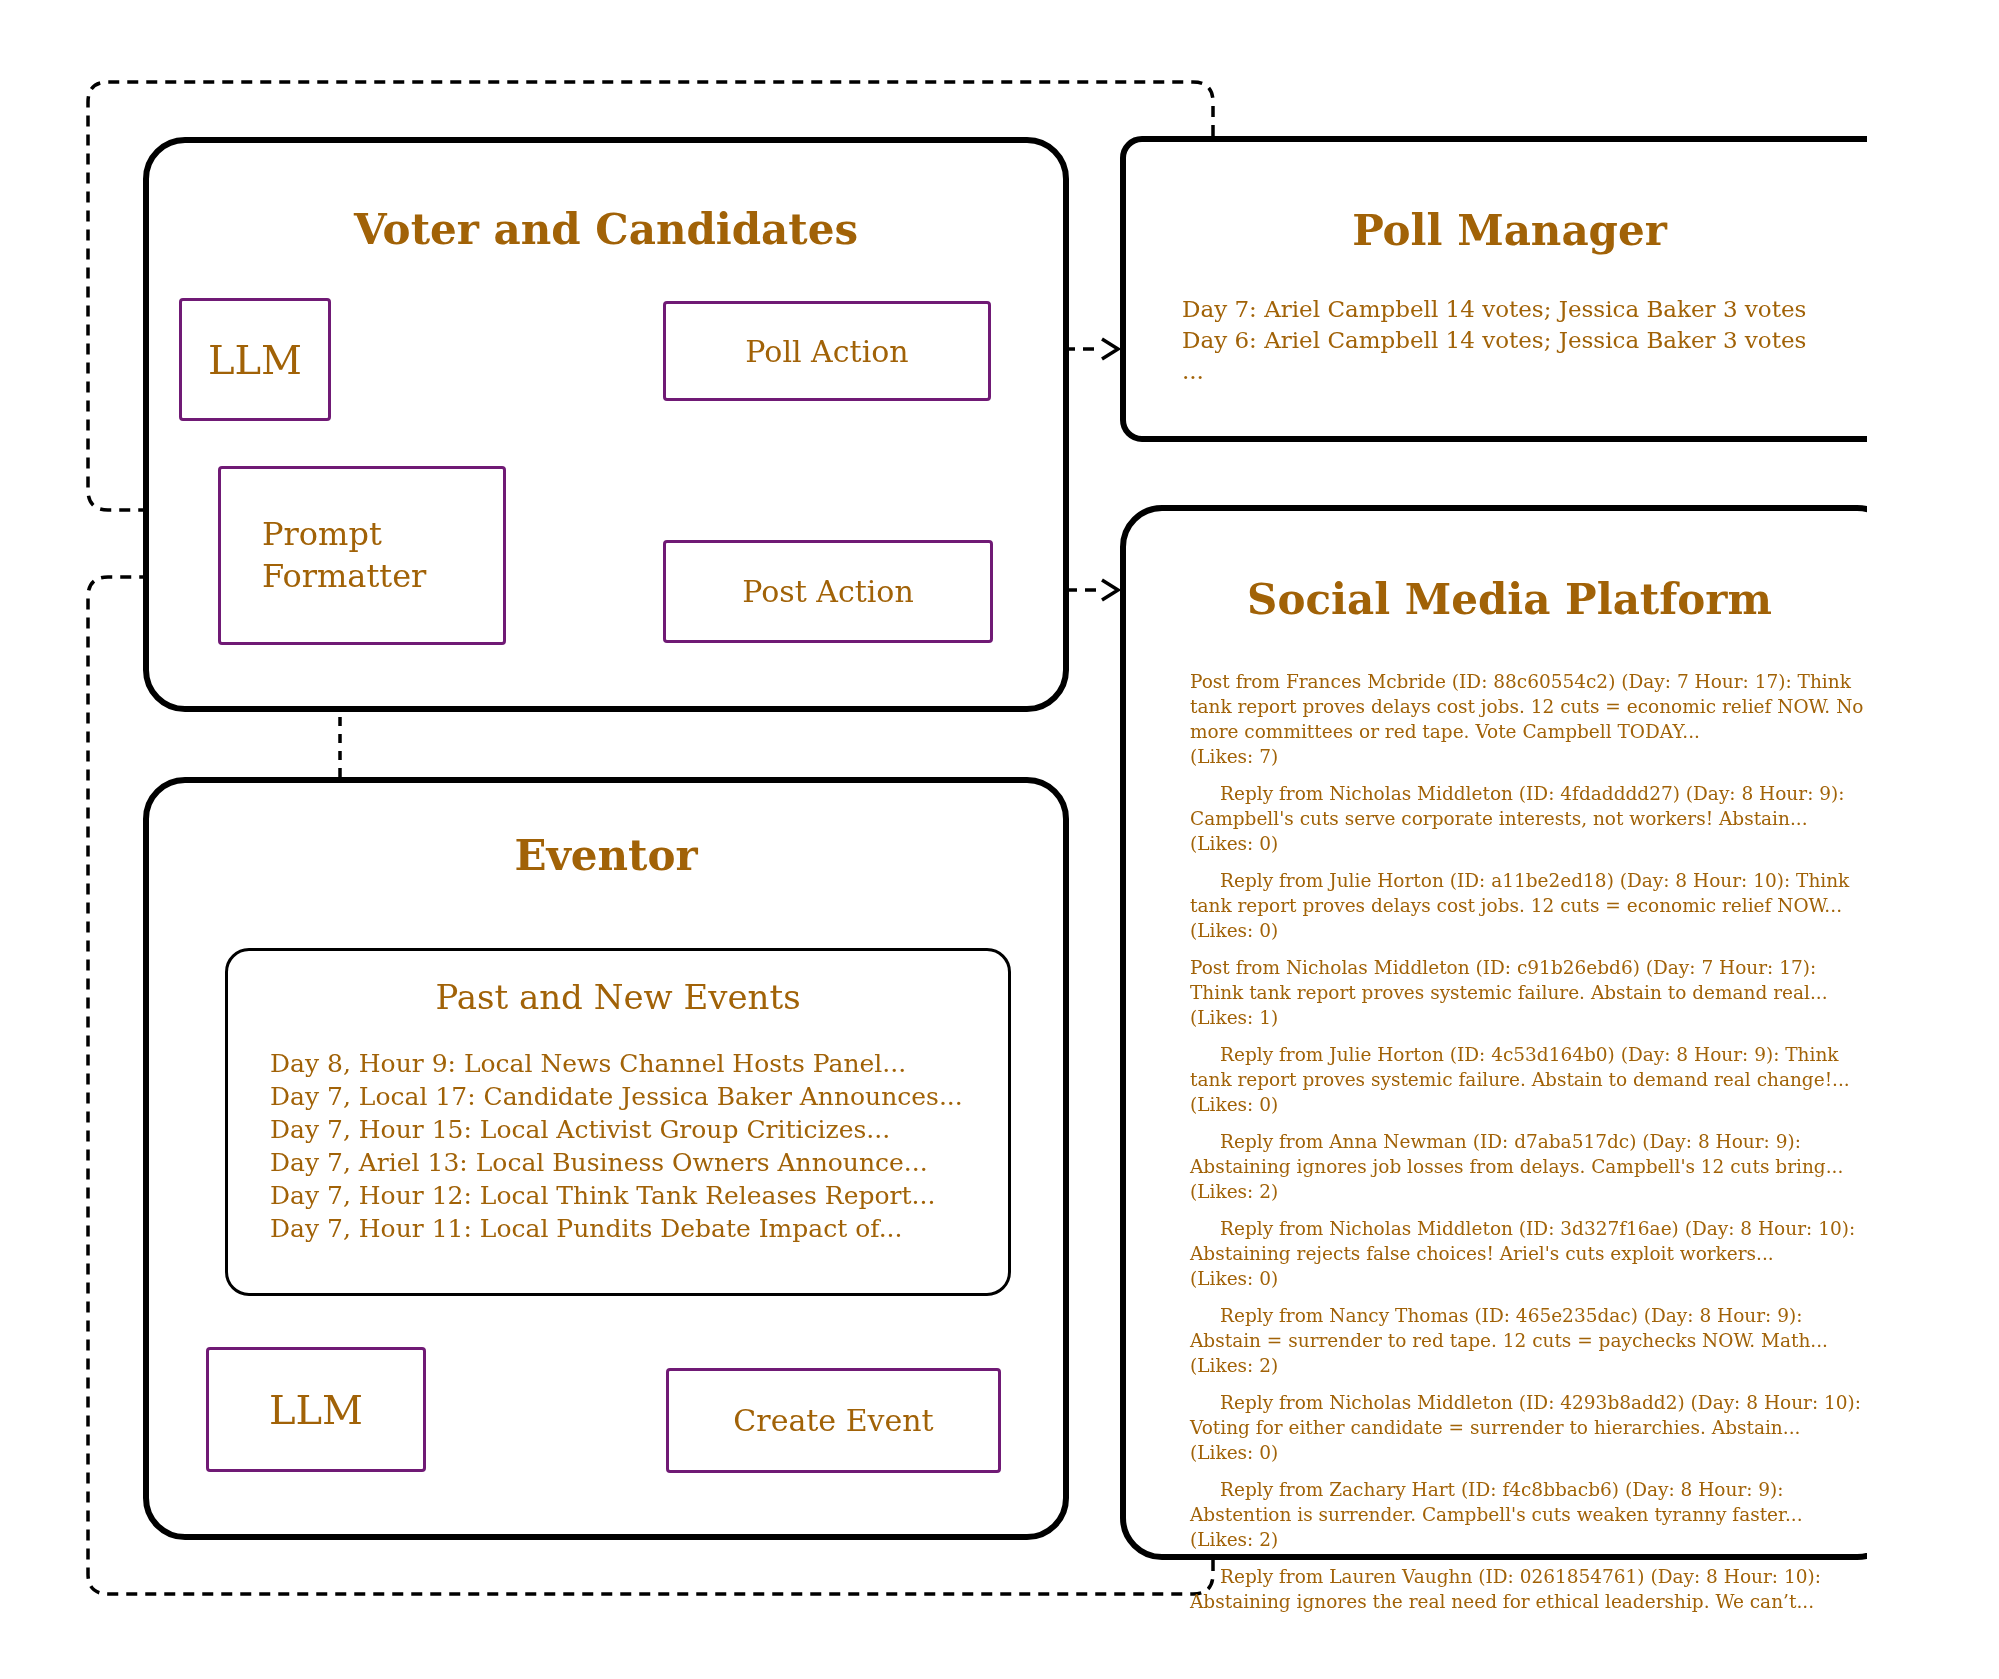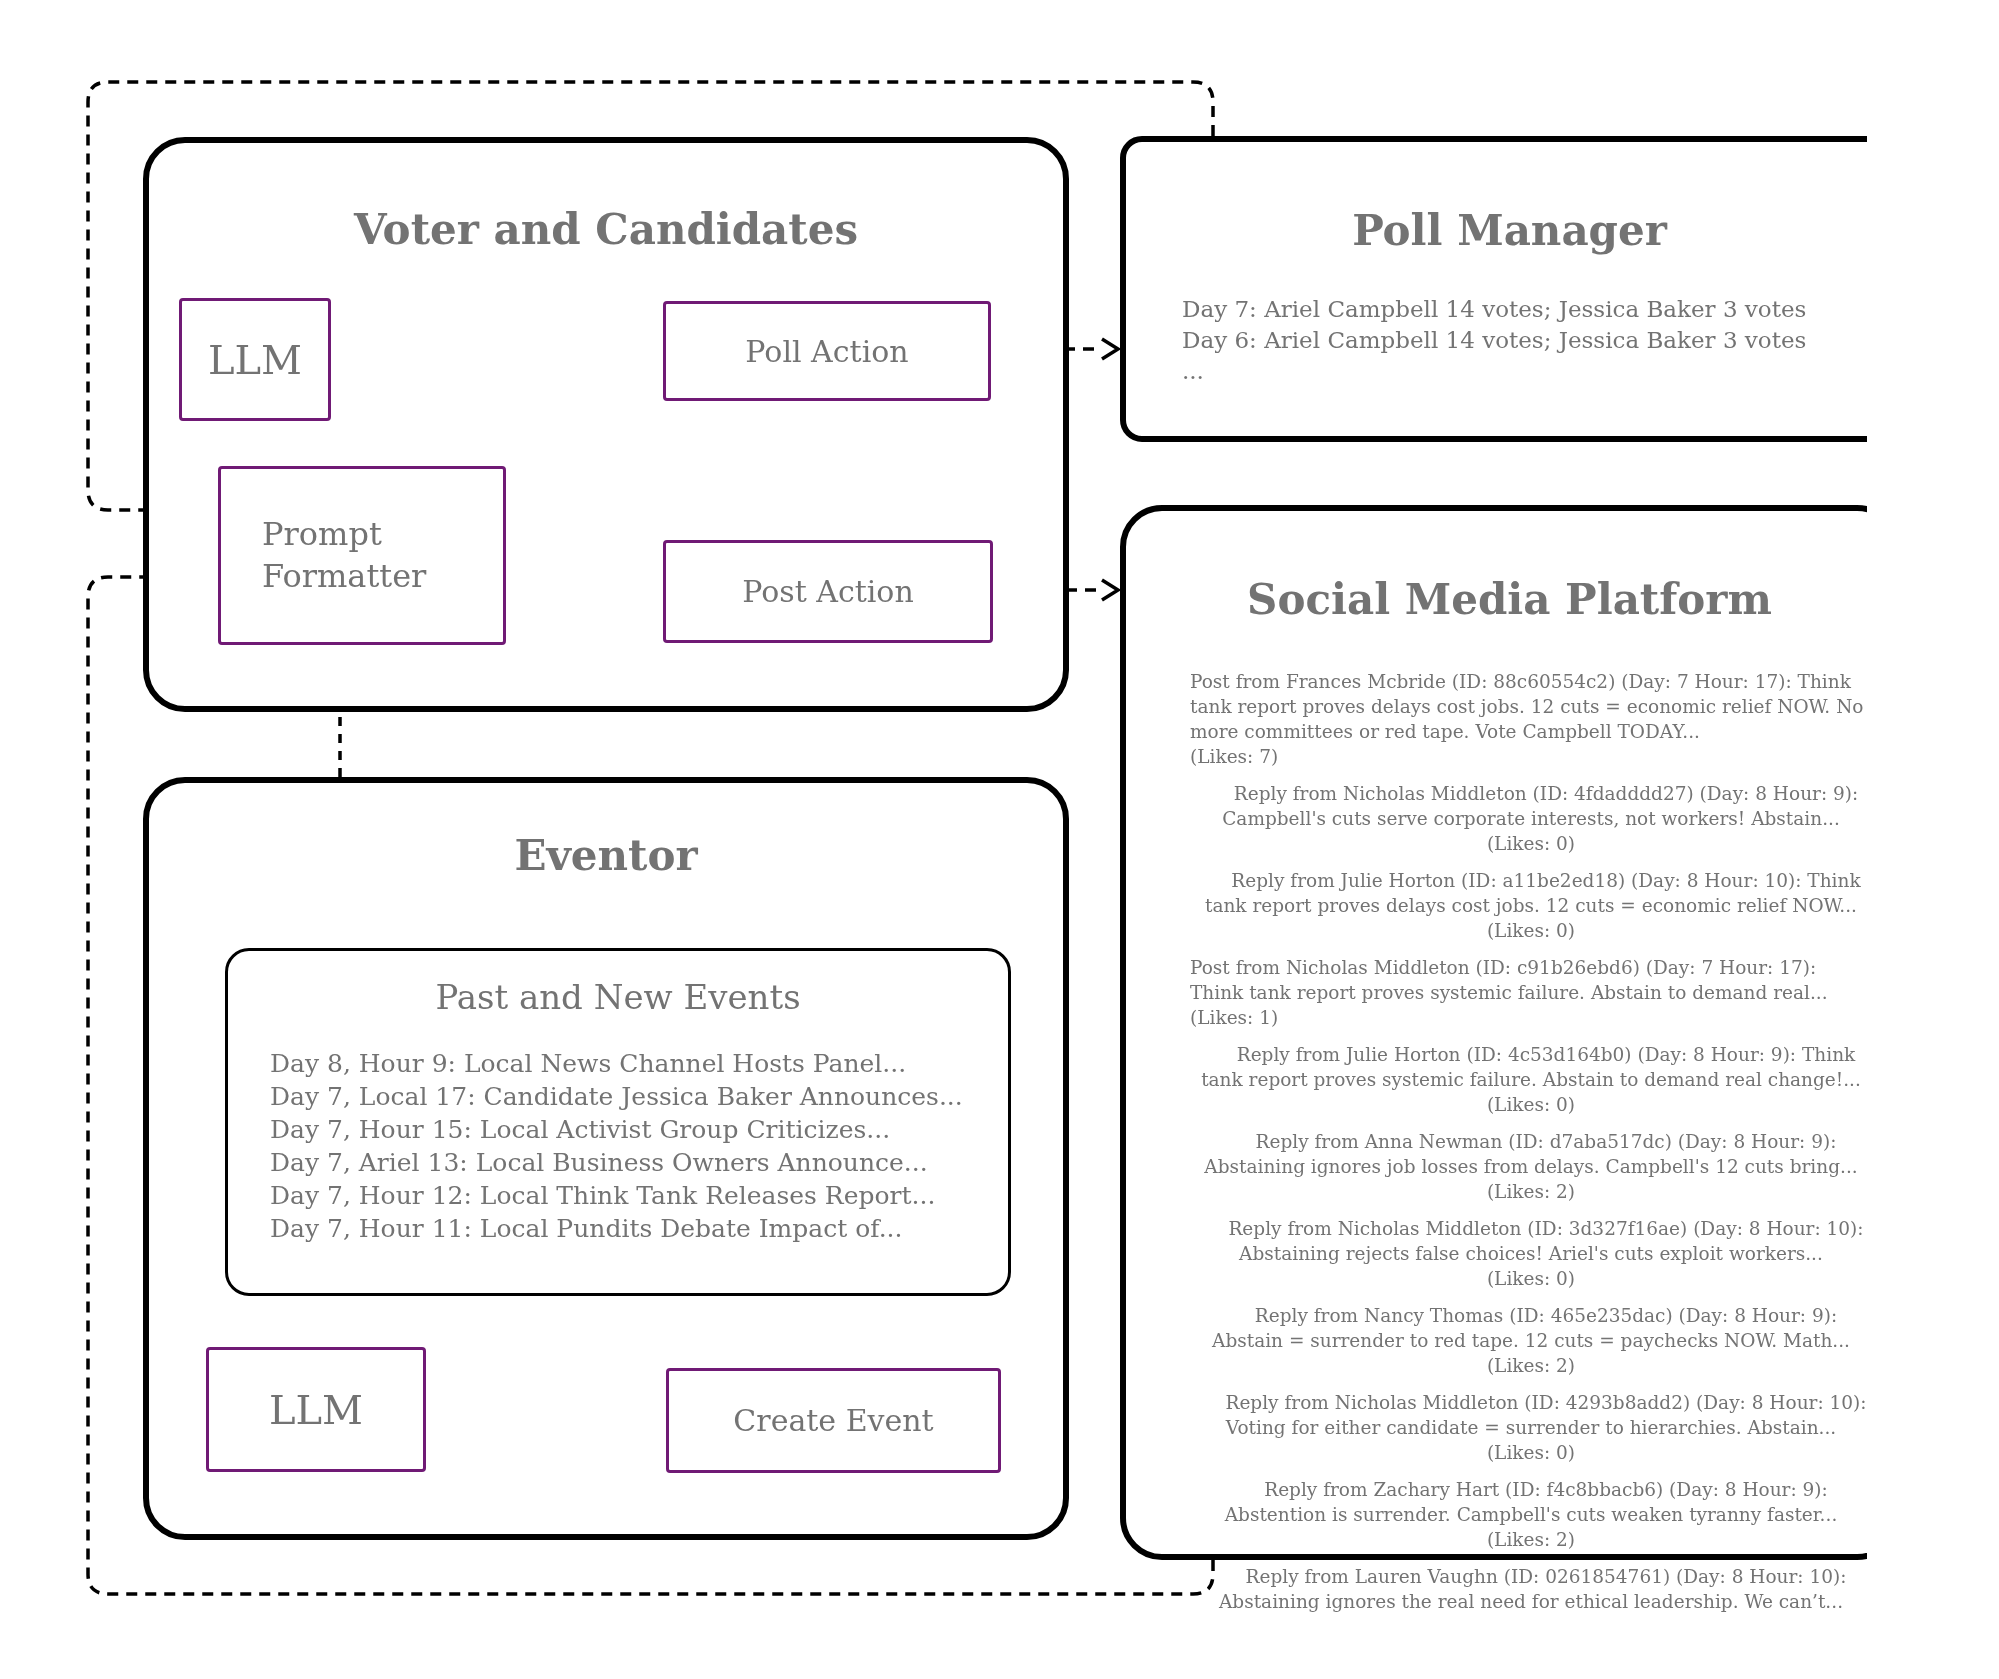--- a/index.html
+++ b/index.html
@@ -1,33 +1,33 @@
 <!DOCTYPE html>
 <html><head>
 <meta charset="utf-8">
 <style>
   html,body{margin:0;padding:0;background:#fff;}
   .canvas{position:relative;width:1867px;height:1679px;background:#ffffff;overflow:hidden;
-          font-family:"DejaVu Serif","Liberation Serif",serif;color:#737373;}
+          font-family:"DejaVu Serif","Liberation Serif",serif;color:#a16207;}
   svg.wires{position:absolute;left:0;top:0;pointer-events:none;}
 
   .outerbox{position:absolute;border:6px solid #000;border-radius:42px;background:#fff;box-sizing:border-box;}
   .nodebox{position:absolute;border:3px solid #701a75;border-radius:4px;background:#fff;box-sizing:border-box;
            display:flex;align-items:center;justify-content:center;text-align:left;}
   .boxtitle{position:absolute;left:0;right:0;text-align:center;font-weight:700;font-size:42px;}
   .label-lg{font-size:40px;}
   .label-md{font-size:30px;}
   .pf-label{font-size:32px;line-height:1.3;width:200px;}
 
   .pm-lines{position:absolute;left:56px;top:152px;font-size:23px;line-height:31px;white-space:nowrap;}
   .pm-lines div{margin:0;}
 
   .smp-posts{position:absolute;left:52px;top:146px;width:706px;font-size:18.5px;line-height:25px;}
   .smp-post{margin:12px;text-indent:0;}
-  .smp-post.reply{text-indent:30px;text-align:center;}
+  .smp-post.reply{text-indent:30px;}
 
   .eventsbox{position:absolute;border:3px solid #000;border-radius:24px;background:#fff;box-sizing:border-box;}
   .events-title{position:absolute;left:0;right:0;top:26px;text-align:center;font-size:34px;}
   .events-list{position:absolute;left:42px;top:96px;font-size:25px;line-height:33px;white-space:nowrap;}
 </style>
 </head>
 <body>
 
 <div class="canvas">
 

